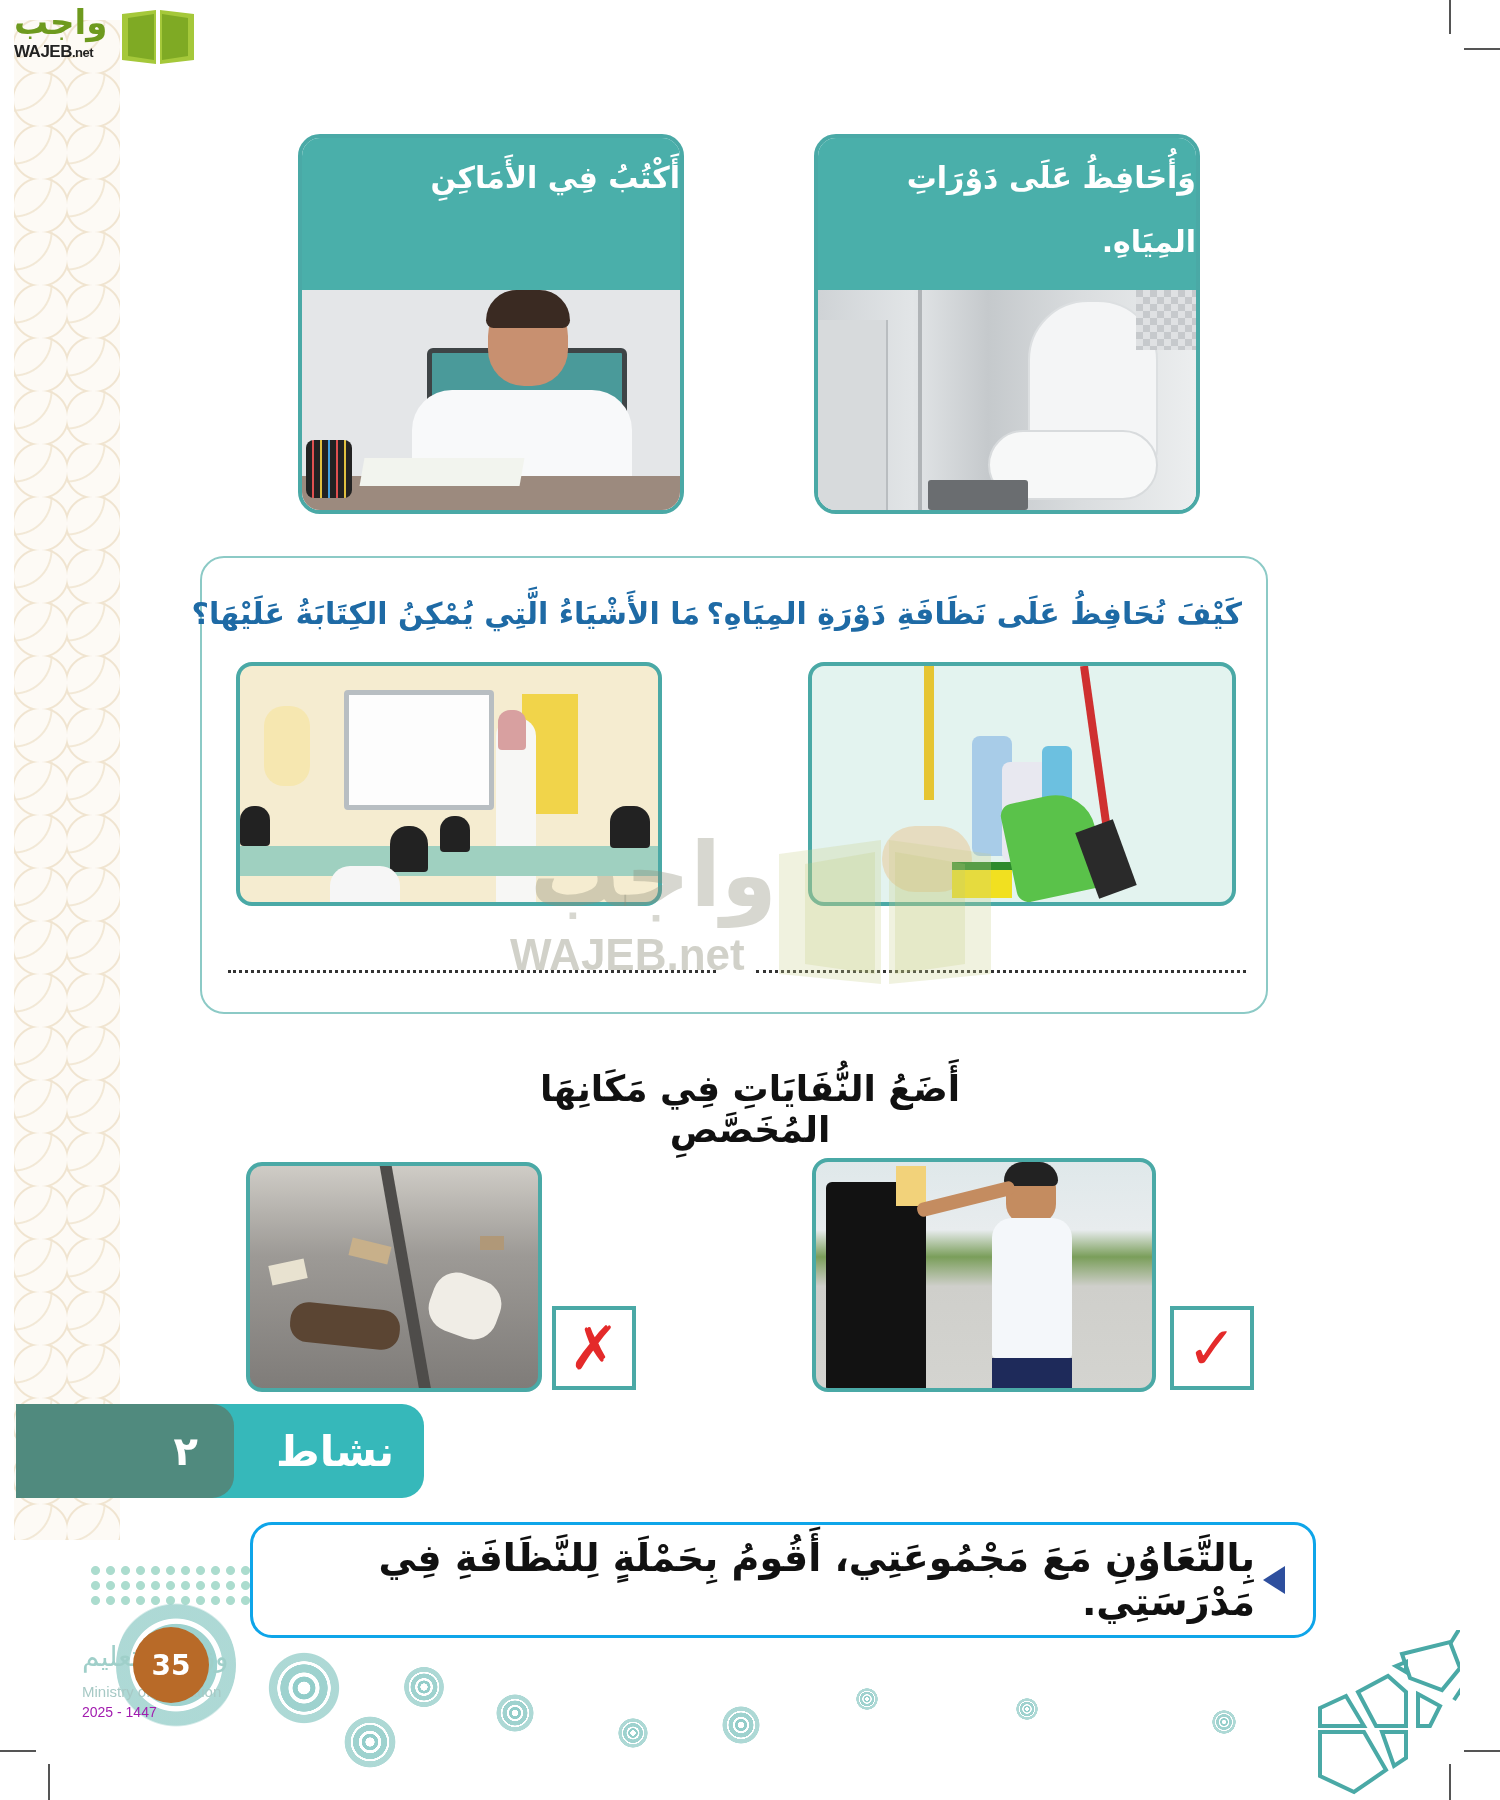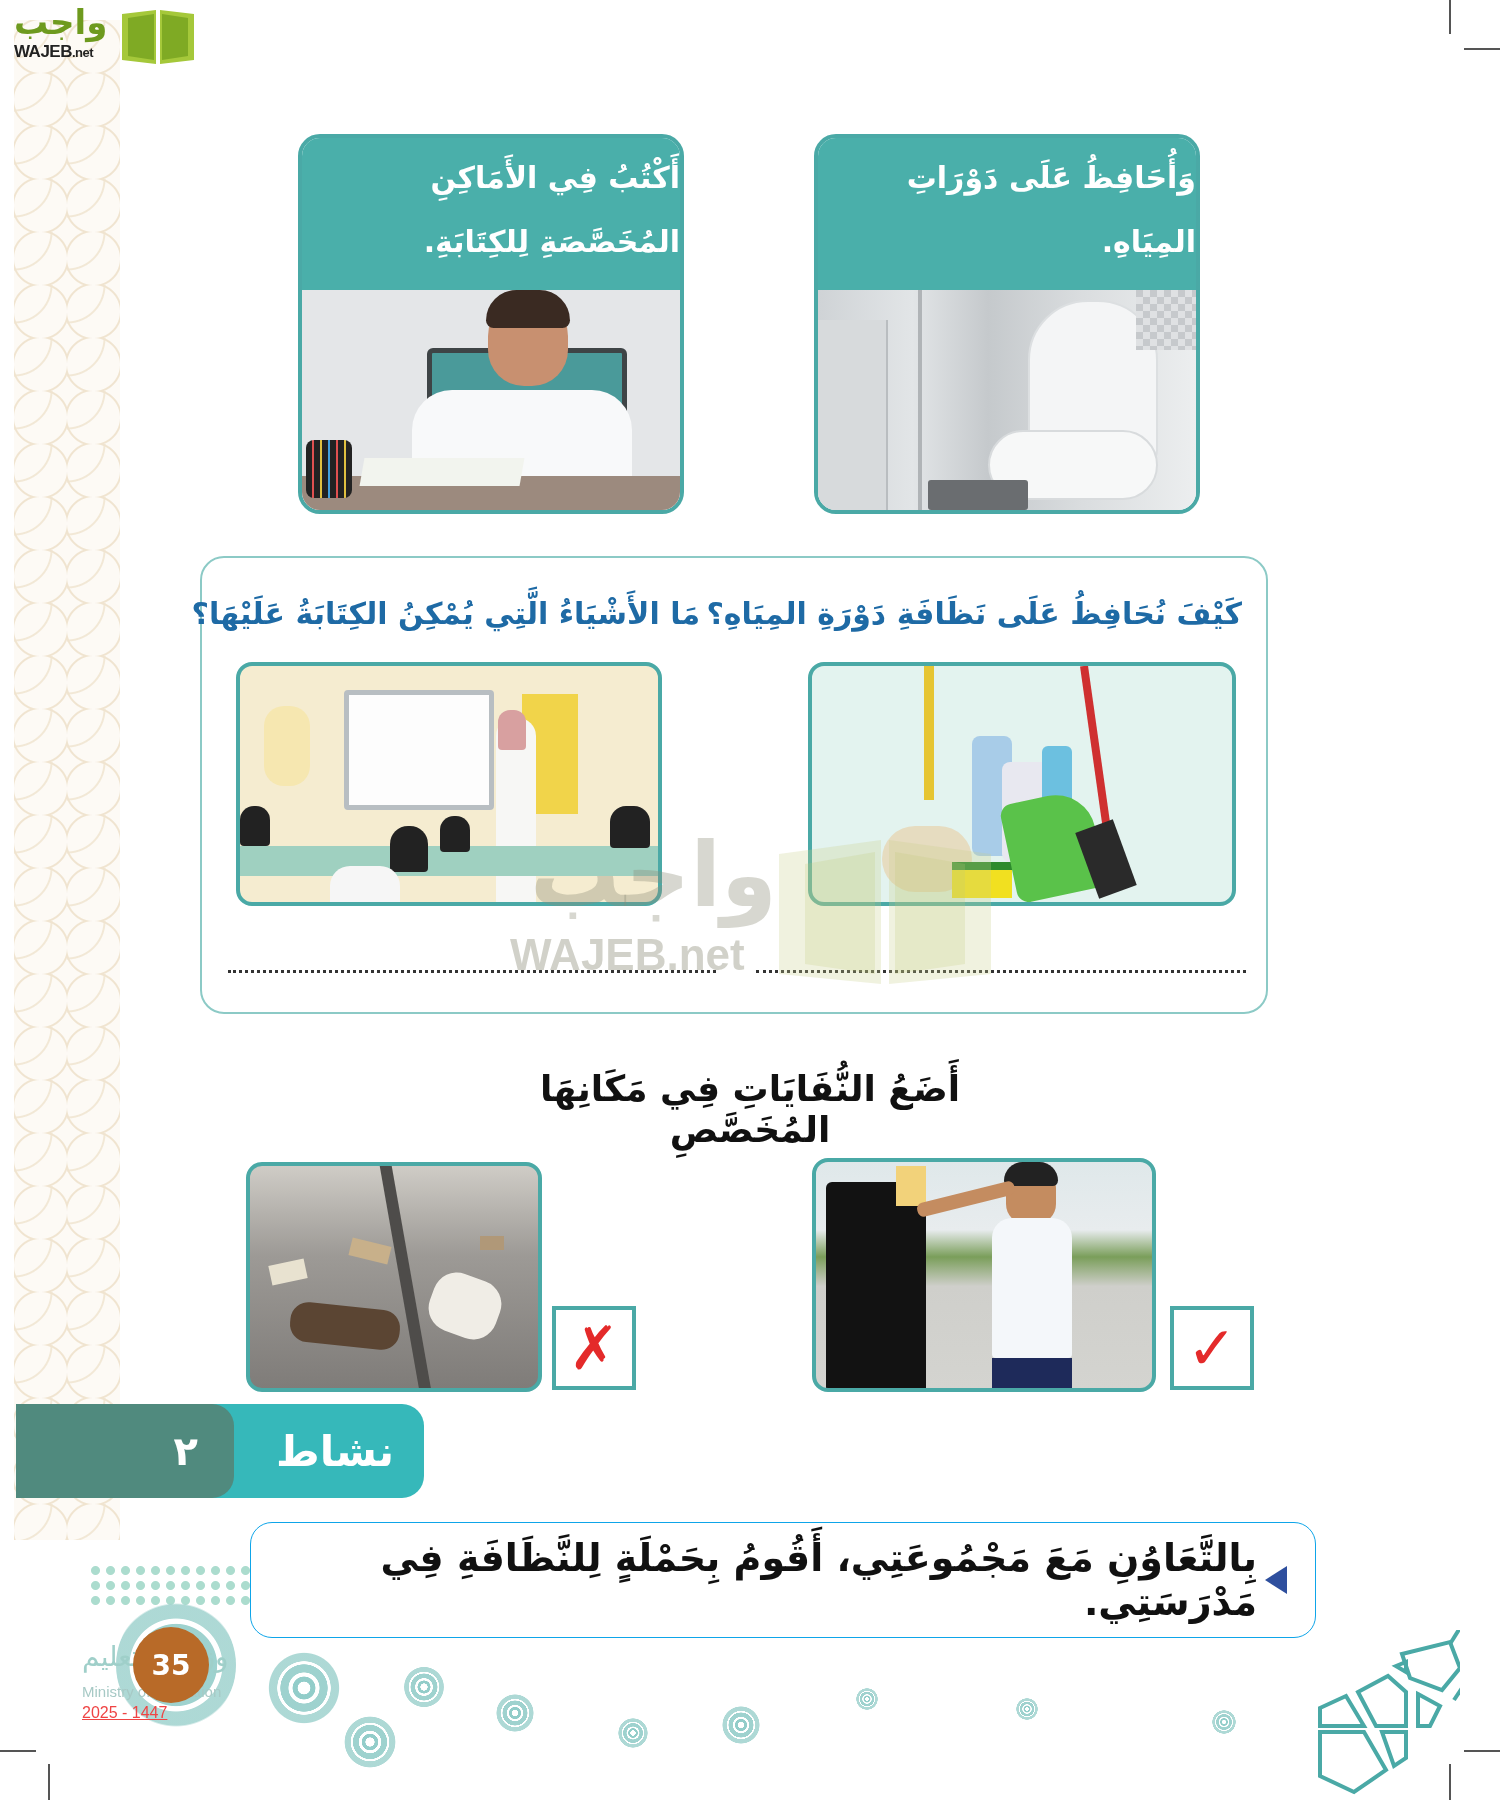--- a/index.html
+++ b/index.html
@@ -33,28 +33,28 @@
   .dots { position: absolute; top: 970px; height: 2px; border-bottom: 3px dotted #333; }
 
   .subhead { position: absolute; left: 470px; top: 1068px; width: 560px; text-align: center; font-family: "DejaVu Sans", sans-serif; font-weight: bold; font-size: 36px; color: #111; direction: rtl; }
 
   .mark-box { position: absolute; width: 84px; height: 84px; border: 4px solid #4aa9a6; background: #fff; display: flex; align-items: center; justify-content: center; font-size: 60px; color: #e42a2a; font-weight: bold; }
 
   .act-tab { position: absolute; left: 16px; top: 1404px; width: 408px; height: 94px; border-radius: 0 22px 22px 0; background: #36b8ba; }
   .act-num { position: absolute; left: 0; top: 0; width: 218px; height: 94px; background: #508a7e; border-radius: 0 22px 22px 0; color: #fff; font-family: "DejaVu Sans", sans-serif; font-weight: bold; font-size: 40px; display: flex; align-items: center; justify-content: flex-end; padding-right: 36px; }
   .act-label { position: absolute; right: 30px; top: 0; height: 94px; display: flex; align-items: center; color: #fff; font-family: "DejaVu Sans", sans-serif; font-weight: bold; font-size: 42px; direction: rtl; }
 
-  .task { position: absolute; left: 250px; top: 1522px; width: 1066px; height: 116px; border: 1px solid #0ea5e9; border-radius: 22px; background: #fff; display: flex; align-items: center; justify-content: flex-end; padding-right: 28px; direction: rtl; }
+  .task { position: absolute; left: 250px; top: 1522px; width: 1066px; height: 116px; border: 3px solid #0ea5e9; border-radius: 22px; background: #fff; display: flex; align-items: center; justify-content: flex-end; padding-right: 28px; direction: rtl; }
   .task-arrow { width: 0; height: 0; border-top: 14px solid transparent; border-bottom: 14px solid transparent; border-right: 22px solid #2e4f9e; margin-left: 8px; }
   .task-text { font-family: "DejaVu Sans", sans-serif; font-weight: bold; font-size: 38px; color: #111; }
 
   .page-badge { position: absolute; left: 133px; top: 1627px; width: 76px; height: 76px; border-radius: 50%; background: #b86a28; color: #fff; display: flex; align-items: center; justify-content: center; font-family: "DejaVu Sans", sans-serif; font-weight: bold; font-size: 28px; z-index: 3; }
   .moe-ar { position: absolute; left: 82px; top: 1640px; font-family: "DejaVu Sans", sans-serif; font-size: 28px; color: #9fcfc9; direction: rtl; z-index: 2; }
   .moe-en { position: absolute; left: 82px; top: 1683px; font-family: "Liberation Sans", sans-serif; font-size: 15px; color: #a7c9c5; z-index: 2; }
-  .moe-yr { position: absolute; left: 82px; top: 1704px; font-family: "Liberation Sans", sans-serif; font-size: 16px; color: #ef4444; z-index: 2; text-decoration: underline; }
+  .moe-yr { position: absolute; left: 82px; top: 1704px; font-family: "Liberation Sans", sans-serif; font-size: 14px; color: #a21caf; z-index: 2; }
   .rosette { position: absolute; border-radius: 50%;
     background: radial-gradient(circle, #ffffff 12%, #7fc4c0 13%, #7fc4c0 22%, #fff 23%, #fff 30%, #8dcac6 31%, #8dcac6 46%, #fff 47%, #fff 52%, #9fd2ce 53%, #9fd2ce 68%, transparent 70%); opacity: 0.85; }
   .dotgrid { position: absolute; left: 88px; top: 1563px; width: 176px; height: 48px;
     background-image: radial-gradient(circle, #8fd0bd 4px, transparent 5px); background-size: 15px 15px; opacity: 0.75; }
 
   .watermark { position: absolute; left: 510px; top: 830px; z-index: 5; pointer-events: none; }
   .wm-ar { font-family: "DejaVu Sans", sans-serif; font-weight: bold; font-size: 90px; color: rgba(140,140,120,0.35); direction: rtl; position: absolute; left: 20px; top: -8px; }
   .wm-en { font-family: "Liberation Sans", sans-serif; font-weight: bold; font-size: 44px; color: rgba(140,140,120,0.4); position: absolute; left: 0; top: 100px; white-space: nowrap; }
   .wm-book { position: absolute; left: 265px; top: 4px; width: 220px; height: 150px; }
 </style>
@@ -91,21 +91,20 @@
     <div style="position:absolute;left:210px;top:10px;width:130px;height:170px;border-radius:60px 60px 20px 20px;background:#f4f5f6;border:2px solid #dcdfe1;"></div>
     <div style="position:absolute;left:170px;top:140px;width:170px;height:70px;border-radius:40px;background:#f7f8f8;border:2px solid #d8dbdd;"></div>
     <div style="position:absolute;left:110px;top:190px;width:100px;height:30px;background:#6a6d70;border-radius:3px;"></div>
     <div style="position:absolute;right:0;top:0;width:60px;height:60px;background:repeating-conic-gradient(#dfe1e3 0 25%,#c6c9cc 0 50%) 0 0/14px 14px;"></div>
   </div>
 </div>
 
 <div class="card" style="left:298px;top:134px;width:386px;height:380px;">
   <div class="card-head">
     <div>أَكْتُبُ فِي الأَمَاكِنِ</div>
-    <div>المُخَصَّصَةِ لِلكِتَابَةِ.</div>
   </div>
   <div class="photo" style="height:224px;background:#e4e6e8;">
     <div style="position:absolute;left:125px;top:58px;width:200px;height:130px;background:#4a9a9a;border:5px solid #3e4446;border-radius:6px;"></div>
     <div style="position:absolute;left:186px;top:6px;width:80px;height:90px;border-radius:40px 40px 36px 36px;background:#c89070;"></div>
     <div style="position:absolute;left:184px;top:0;width:84px;height:38px;border-radius:40px 40px 10px 10px;background:#3a2a22;"></div>
     <div style="position:absolute;left:110px;top:100px;width:220px;height:100px;border-radius:40px 40px 0 0;background:#f8f9fa;"></div>
     <div style="position:absolute;left:0;top:186px;width:100%;height:40px;background:#9c8a7e;"></div>
     <div style="position:absolute;left:60px;top:168px;width:160px;height:28px;background:#f2f4ee;transform:skewX(-10deg);"></div>
     <div style="position:absolute;left:4px;top:150px;width:46px;height:58px;border-radius:8px;background:repeating-linear-gradient(90deg,#222 0 6px,#e05050 6px 8px,#222 8px 14px,#e0c040 14px 16px,#222 16px 22px,#40a0e0 22px 24px);"></div>
   </div>

